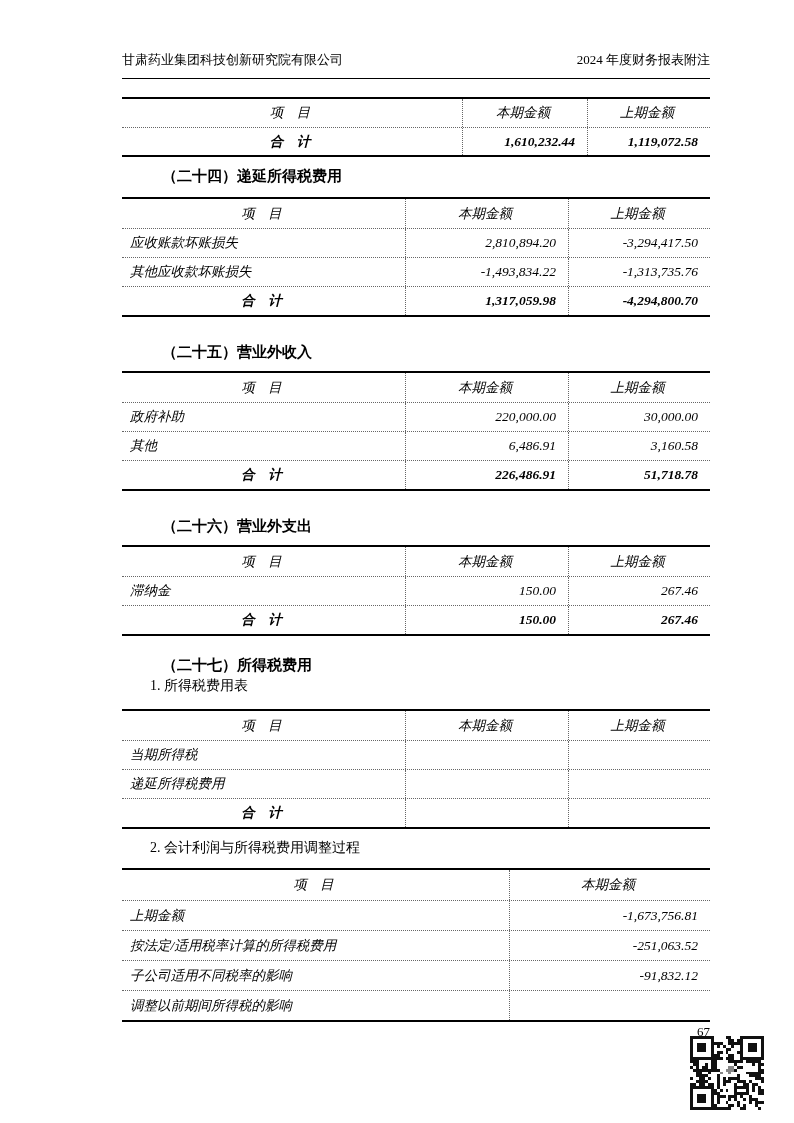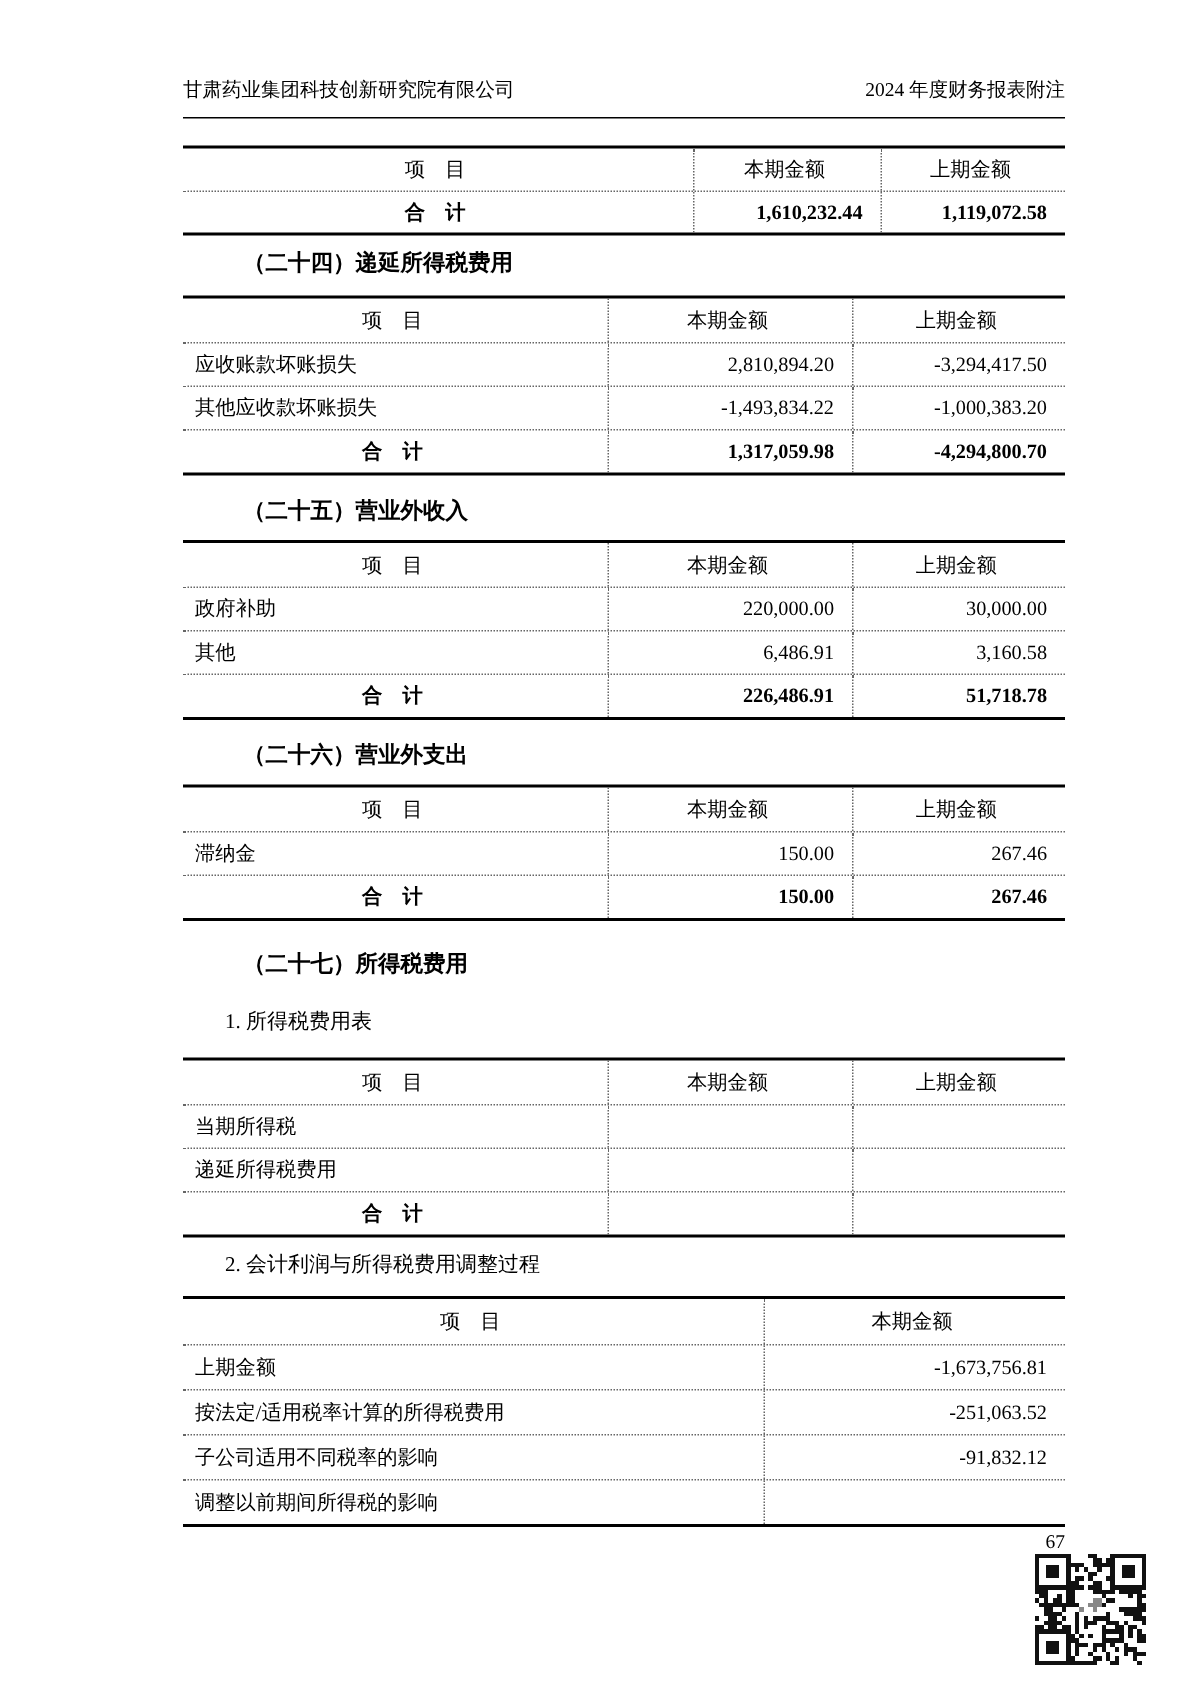--- a/index.html
+++ b/index.html
@@ -16,35 +16,35 @@
   
   .page-header {
     padding-top:51px; padding-bottom:10px;
     border-bottom:1px solid #000;
     display:flex; justify-content:space-between; align-items:center;
     font-size:13px; line-height:17px;
   }
 
   
   .section-title {
-    margin-top:14px; line-height:20px;
+    margin-top:25px; line-height:20px;
     font-size:15px; font-weight:bold;
     padding-left:40px;
   }
   .sub-title {
     line-height:20px; font-size:14px; padding-left:28px;
   }
 
   
   .tbl {
     border-top:2.5px solid #000;
     border-bottom:2.5px solid #000;
     font-size:13.5px;
   }
-  .tr { display:grid; height:29px; box-sizing:border-box; align-items:stretch; }
+  .tr { display:grid; height:29px; box-sizing:border-box; align-items:stretch;font-style:italic; }
   .tbl-1 .tr { grid-template-columns:340px 125px 123px; height:28px; }
   .tbl-3 .tr { grid-template-columns:283px 163px 142px; }
   .tbl-2 .tr { grid-template-columns:387px 201px; height:30px; }
   .tr + .tr { border-top:1px dotted #666; }
   .td {
     display:flex; align-items:center;
     padding:0 12px 0 8px;
     box-sizing:border-box;
     white-space:nowrap; overflow:hidden;
   }
@@ -88,21 +88,21 @@
       <div class="td center div">上期金额</div>
     </div>
     <div class="tr">
       <div class="td">应收账款坏账损失</div>
       <div class="td right div">2,810,894.20</div>
       <div class="td right div">-3,294,417.50</div>
     </div>
     <div class="tr">
       <div class="td">其他应收款坏账损失</div>
       <div class="td right div">-1,493,834.22</div>
-      <div class="td right div">-1,000,383.20</div>
+      <div class="td right div">-1,313,735.76</div>
     </div>
     <div class="tr bold">
       <div class="td center">合　计</div>
       <div class="td right div">1,317,059.98</div>
       <div class="td right div">-4,294,800.70</div>
     </div>
   </div>
 
   <div class="section-title">（二十五）营业外收入</div>
   <div class="tbl tbl-3" style="margin-top:9px">
@@ -141,21 +141,21 @@
       <div class="td right div">267.46</div>
     </div>
     <div class="tr bold">
       <div class="td center">合　计</div>
       <div class="td right div">150.00</div>
       <div class="td right div">267.46</div>
     </div>
   </div>
 
   <div class="section-title" style="margin-top:19px">（二十七）所得税费用</div>
-  <div class="sub-title" style="margin-top:19px">1. 所得税费用表</div>
+  <div class="sub-title" style="margin-top:1px">1. 所得税费用表</div>
   <div class="tbl tbl-3" style="margin-top:13px">
     <div class="tr">
       <div class="td center">项　目</div>
       <div class="td center div">本期金额</div>
       <div class="td center div">上期金额</div>
     </div>
     <div class="tr">
       <div class="td">当期所得税</div>
       <div class="td right div"></div>
       <div class="td right div"></div>

